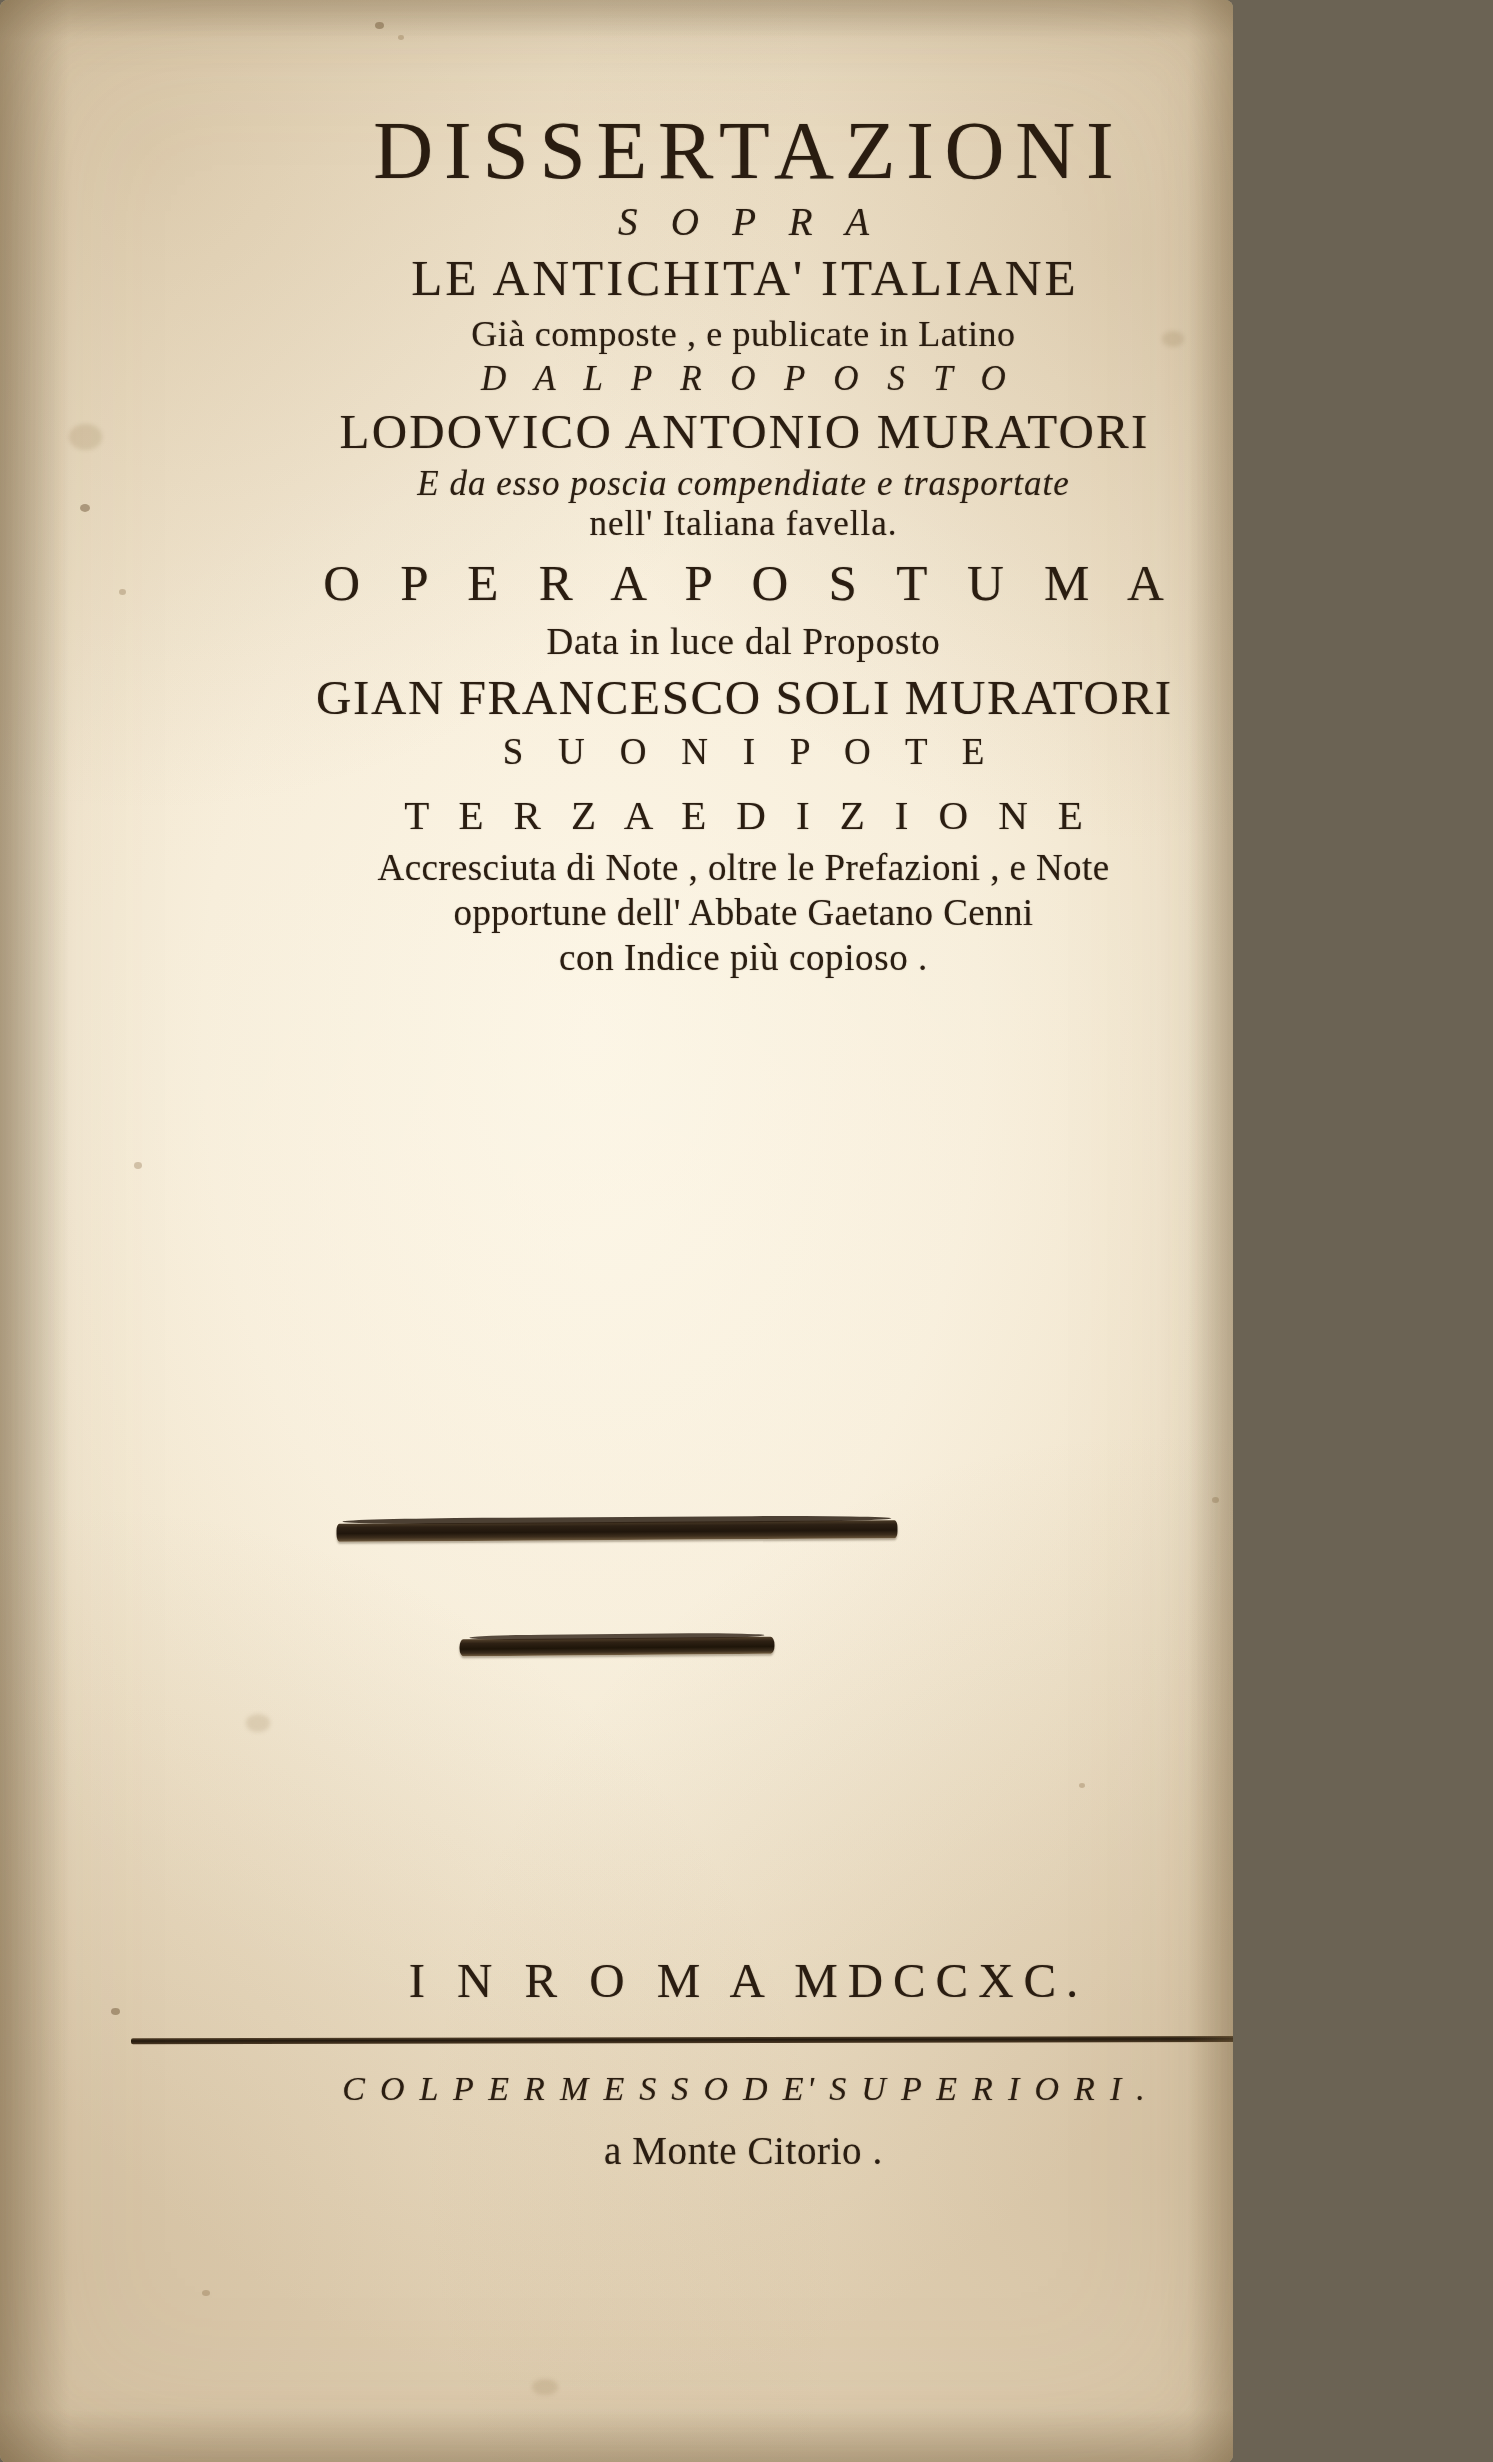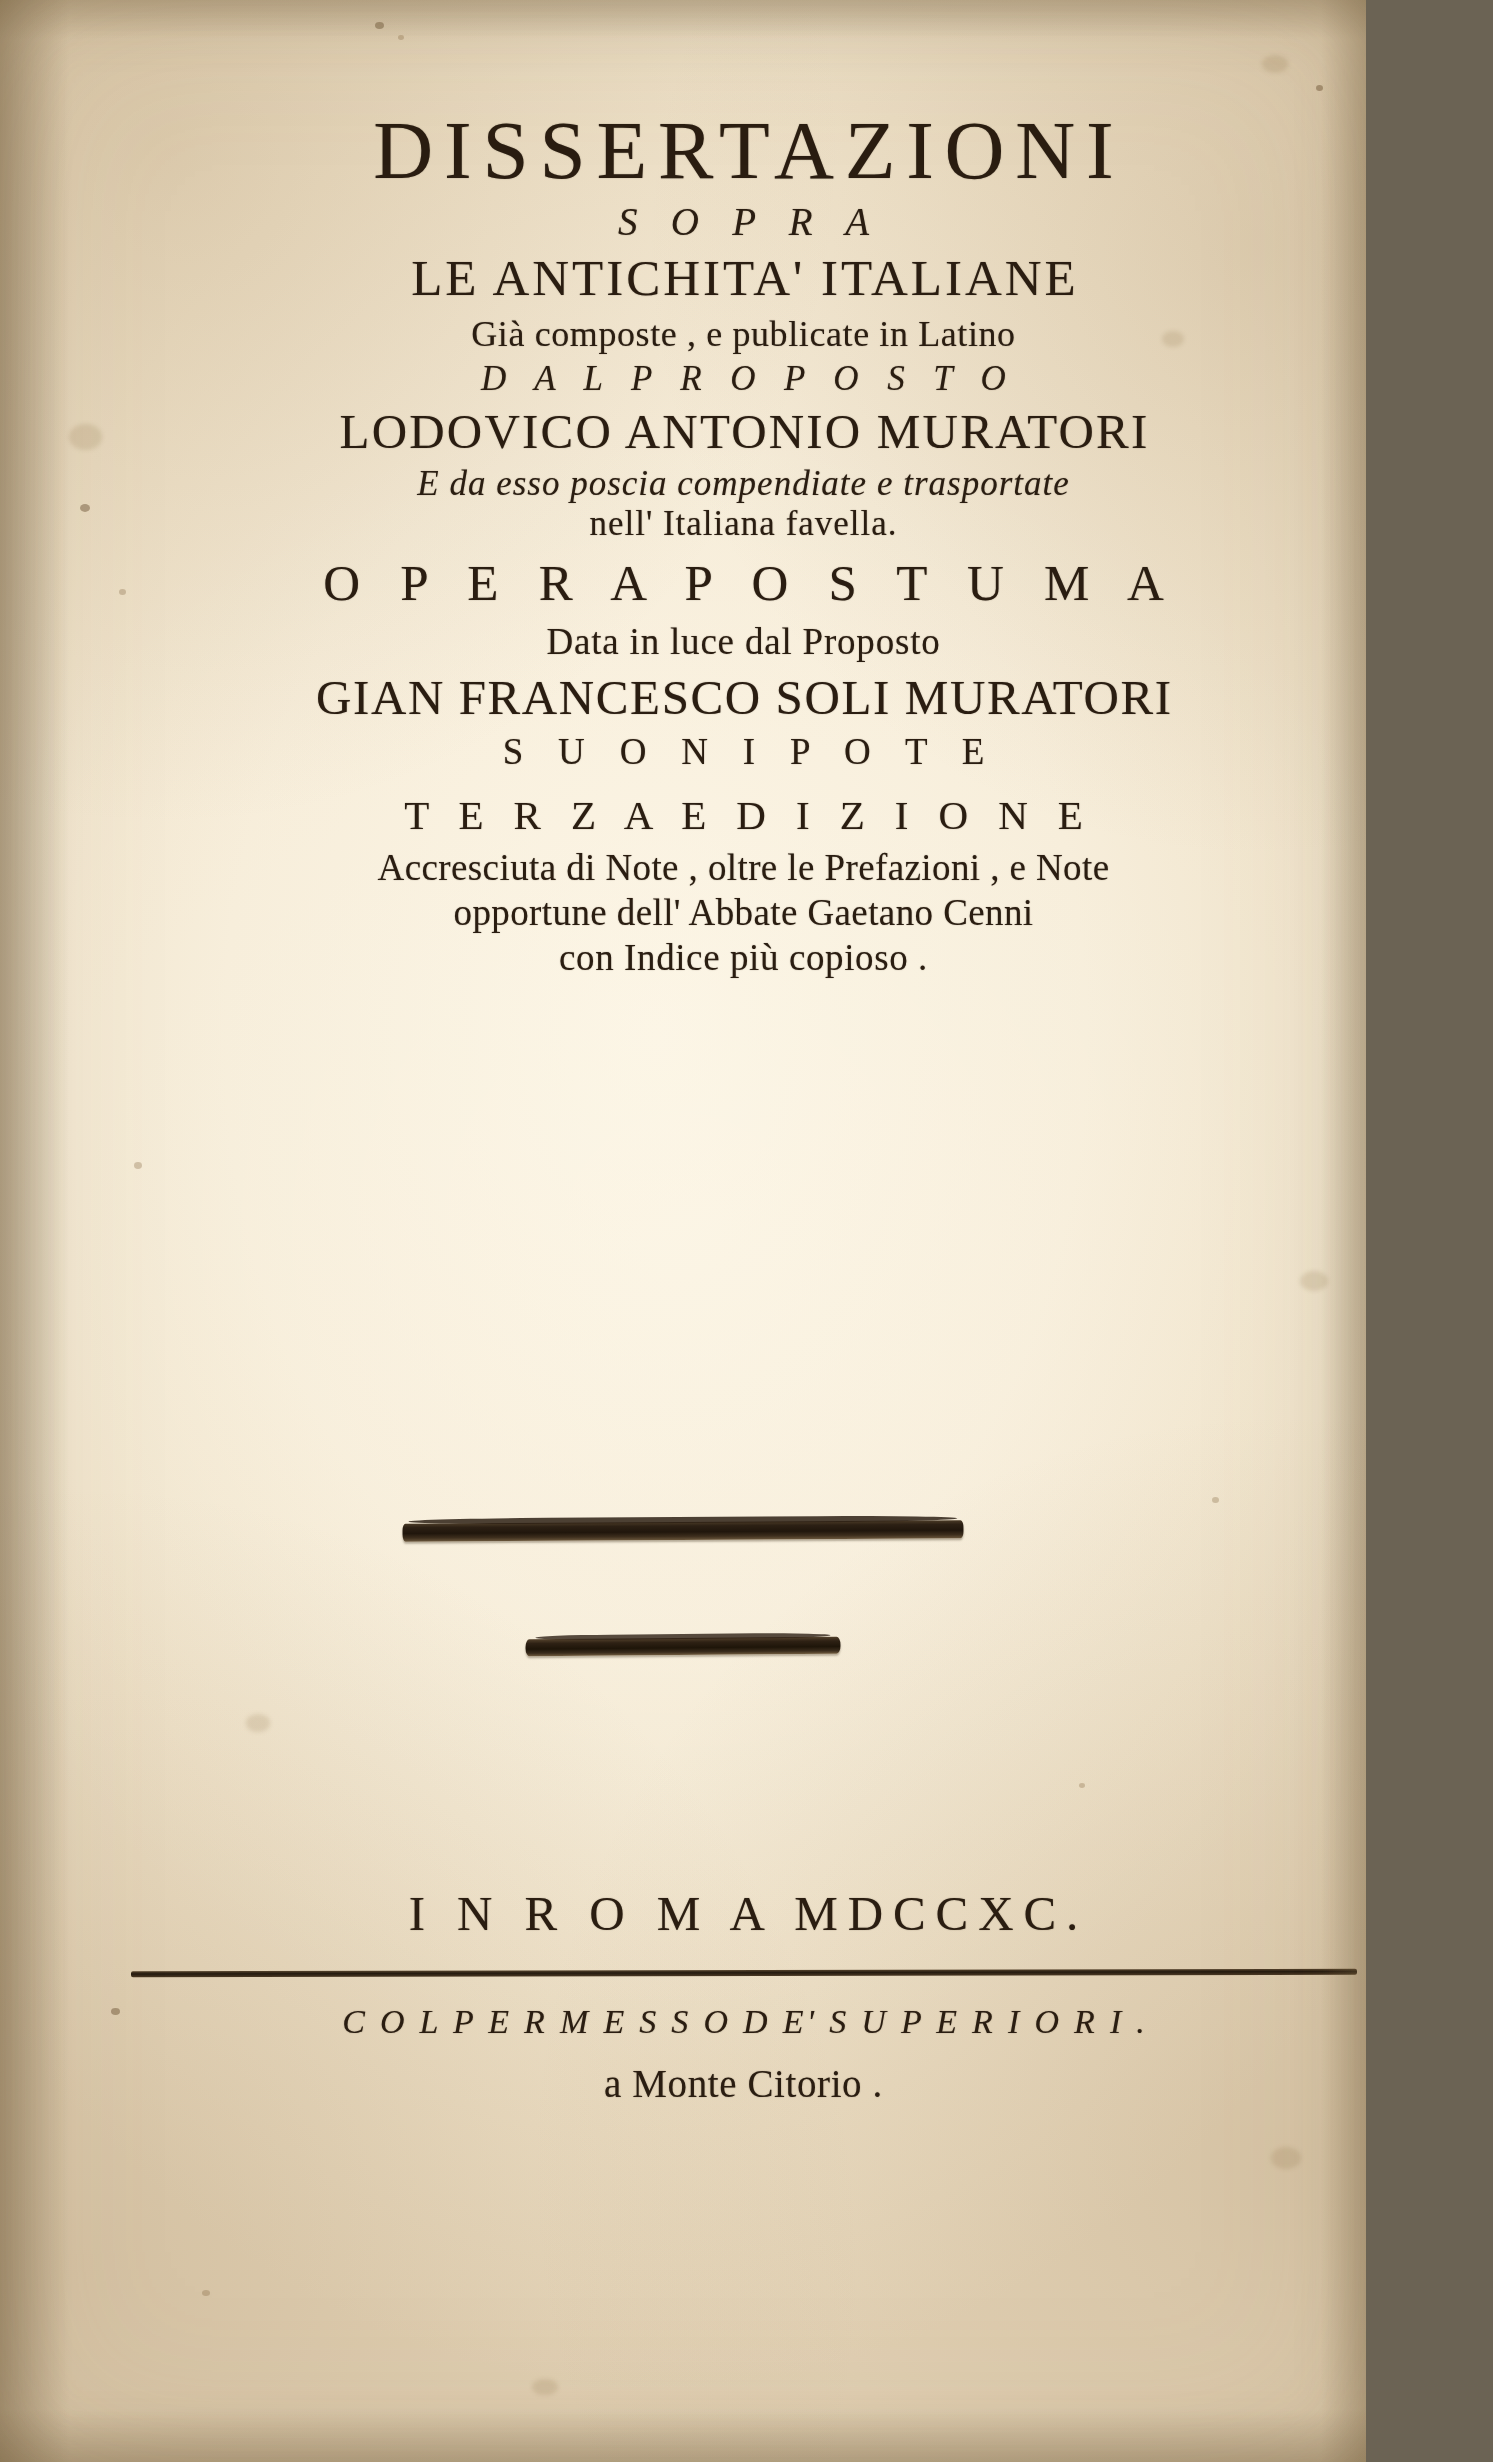--- a/index.html
+++ b/index.html
@@ -10,25 +10,26 @@
   body {
     width: 1493px;
     height: 2463px;
     overflow: hidden;
     font-family: "Liberation Serif", serif;
   }
 
   
   #page {
     position: relative;
-    width: 1366px;
+    width: 1233px;
     height: 2463px;
     background:
       radial-gradient(ellipse 70% 55% at 48% 42%, #fbf3e2 0%, #f6ecd8 45%, #efe2c9 72%, #e6d6ba 100%);
     overflow: hidden;
+    border-radius: 8px;
   }
 
   
   #paper-tone {
     position: absolute;
     inset: 0;
     background:
       radial-gradient(circle at 12% 6%, rgba(160,130,88,0.22) 0%, rgba(160,130,88,0) 26%),
       radial-gradient(circle at 92% 10%, rgba(150,120,80,0.18) 0%, rgba(150,120,80,0) 24%),
       radial-gradient(circle at 94% 88%, rgba(150,120,80,0.20) 0%, rgba(150,120,80,0) 30%),
@@ -257,21 +258,21 @@
     background: #2e2115;
     border-radius: 50% / 100%;
     opacity: 0.8;
   }
 
   
   #imprint {
     position: absolute;
     left: 118px;
     width: 1251px;
-    top: 1885px;
+    top: 1952px;
     text-align: center;
   }
   .t-inroma {
     font-size: 49px;
     letter-spacing: 9.9px;
     text-indent: 9.9px;
     margin-bottom: 25.6px;
   }
   #imprint-rule {
     position: relative;

